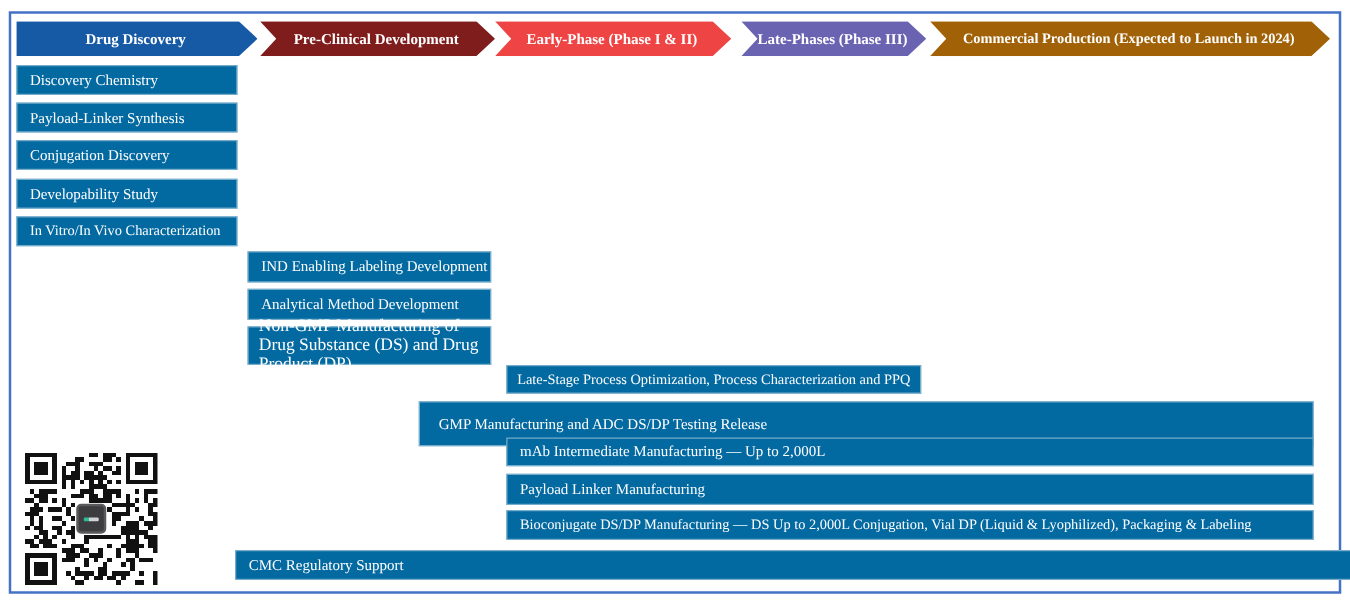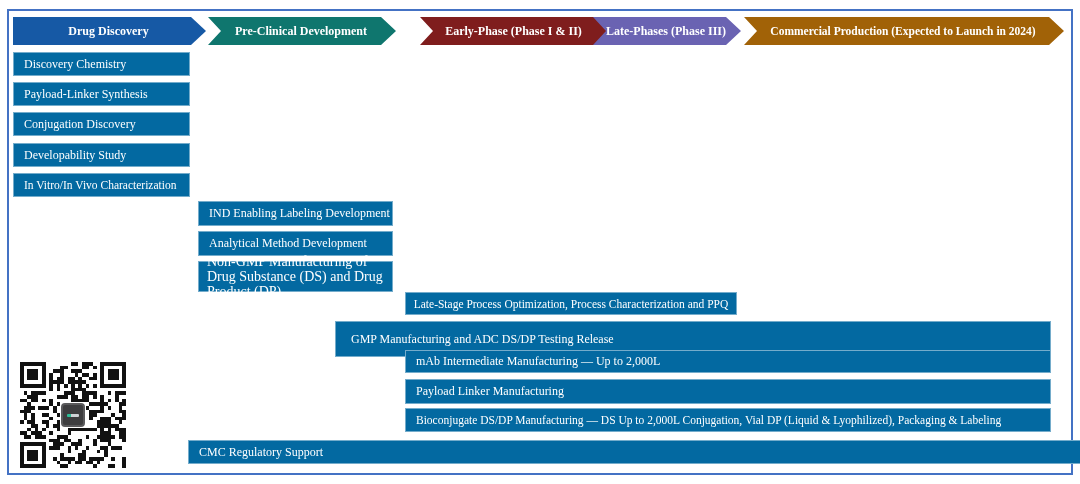--- a/index.html
+++ b/index.html
@@ -27,22 +27,22 @@
     white-space: nowrap;
     padding: 0 18px 0 16px;
   }
   .arrow.pentagon {
     clip-path: polygon(0 0, calc(100% - 15px) 0, 100% 50%, calc(100% - 15px) 100%, 0 100%);
   }
   .arrow.chevron {
     clip-path: polygon(0 0, calc(100% - 15px) 0, 100% 50%, calc(100% - 15px) 100%, 0 100%, 13px 50%);
   }
   .ph1 { left: 13px;  width: 193px; background: #1659A5; }
-  .ph2 { left: 208px; width: 188px; background: #0f766e; }
-  .ph3 { left: 420px; width: 189px; background: #7f1d1d; }
+  .ph2 { left: 208px; width: 188px; background: #7f1d1d; }
+  .ph3 { left: 396px; width: 189px; background: #ef4444; }
   .ph4 { left: 593px; width: 148px; background: #6A63B2; }
   .ph5 { left: 744px; width: 320px; background: #a16207; font-size: 11.5px; }
   
   .bar {
     position: absolute;
     background: #0369a1;
     color: #fff;
     font-size: 12px;
     display: flex; align-items: center;
     padding: 0 10px;

